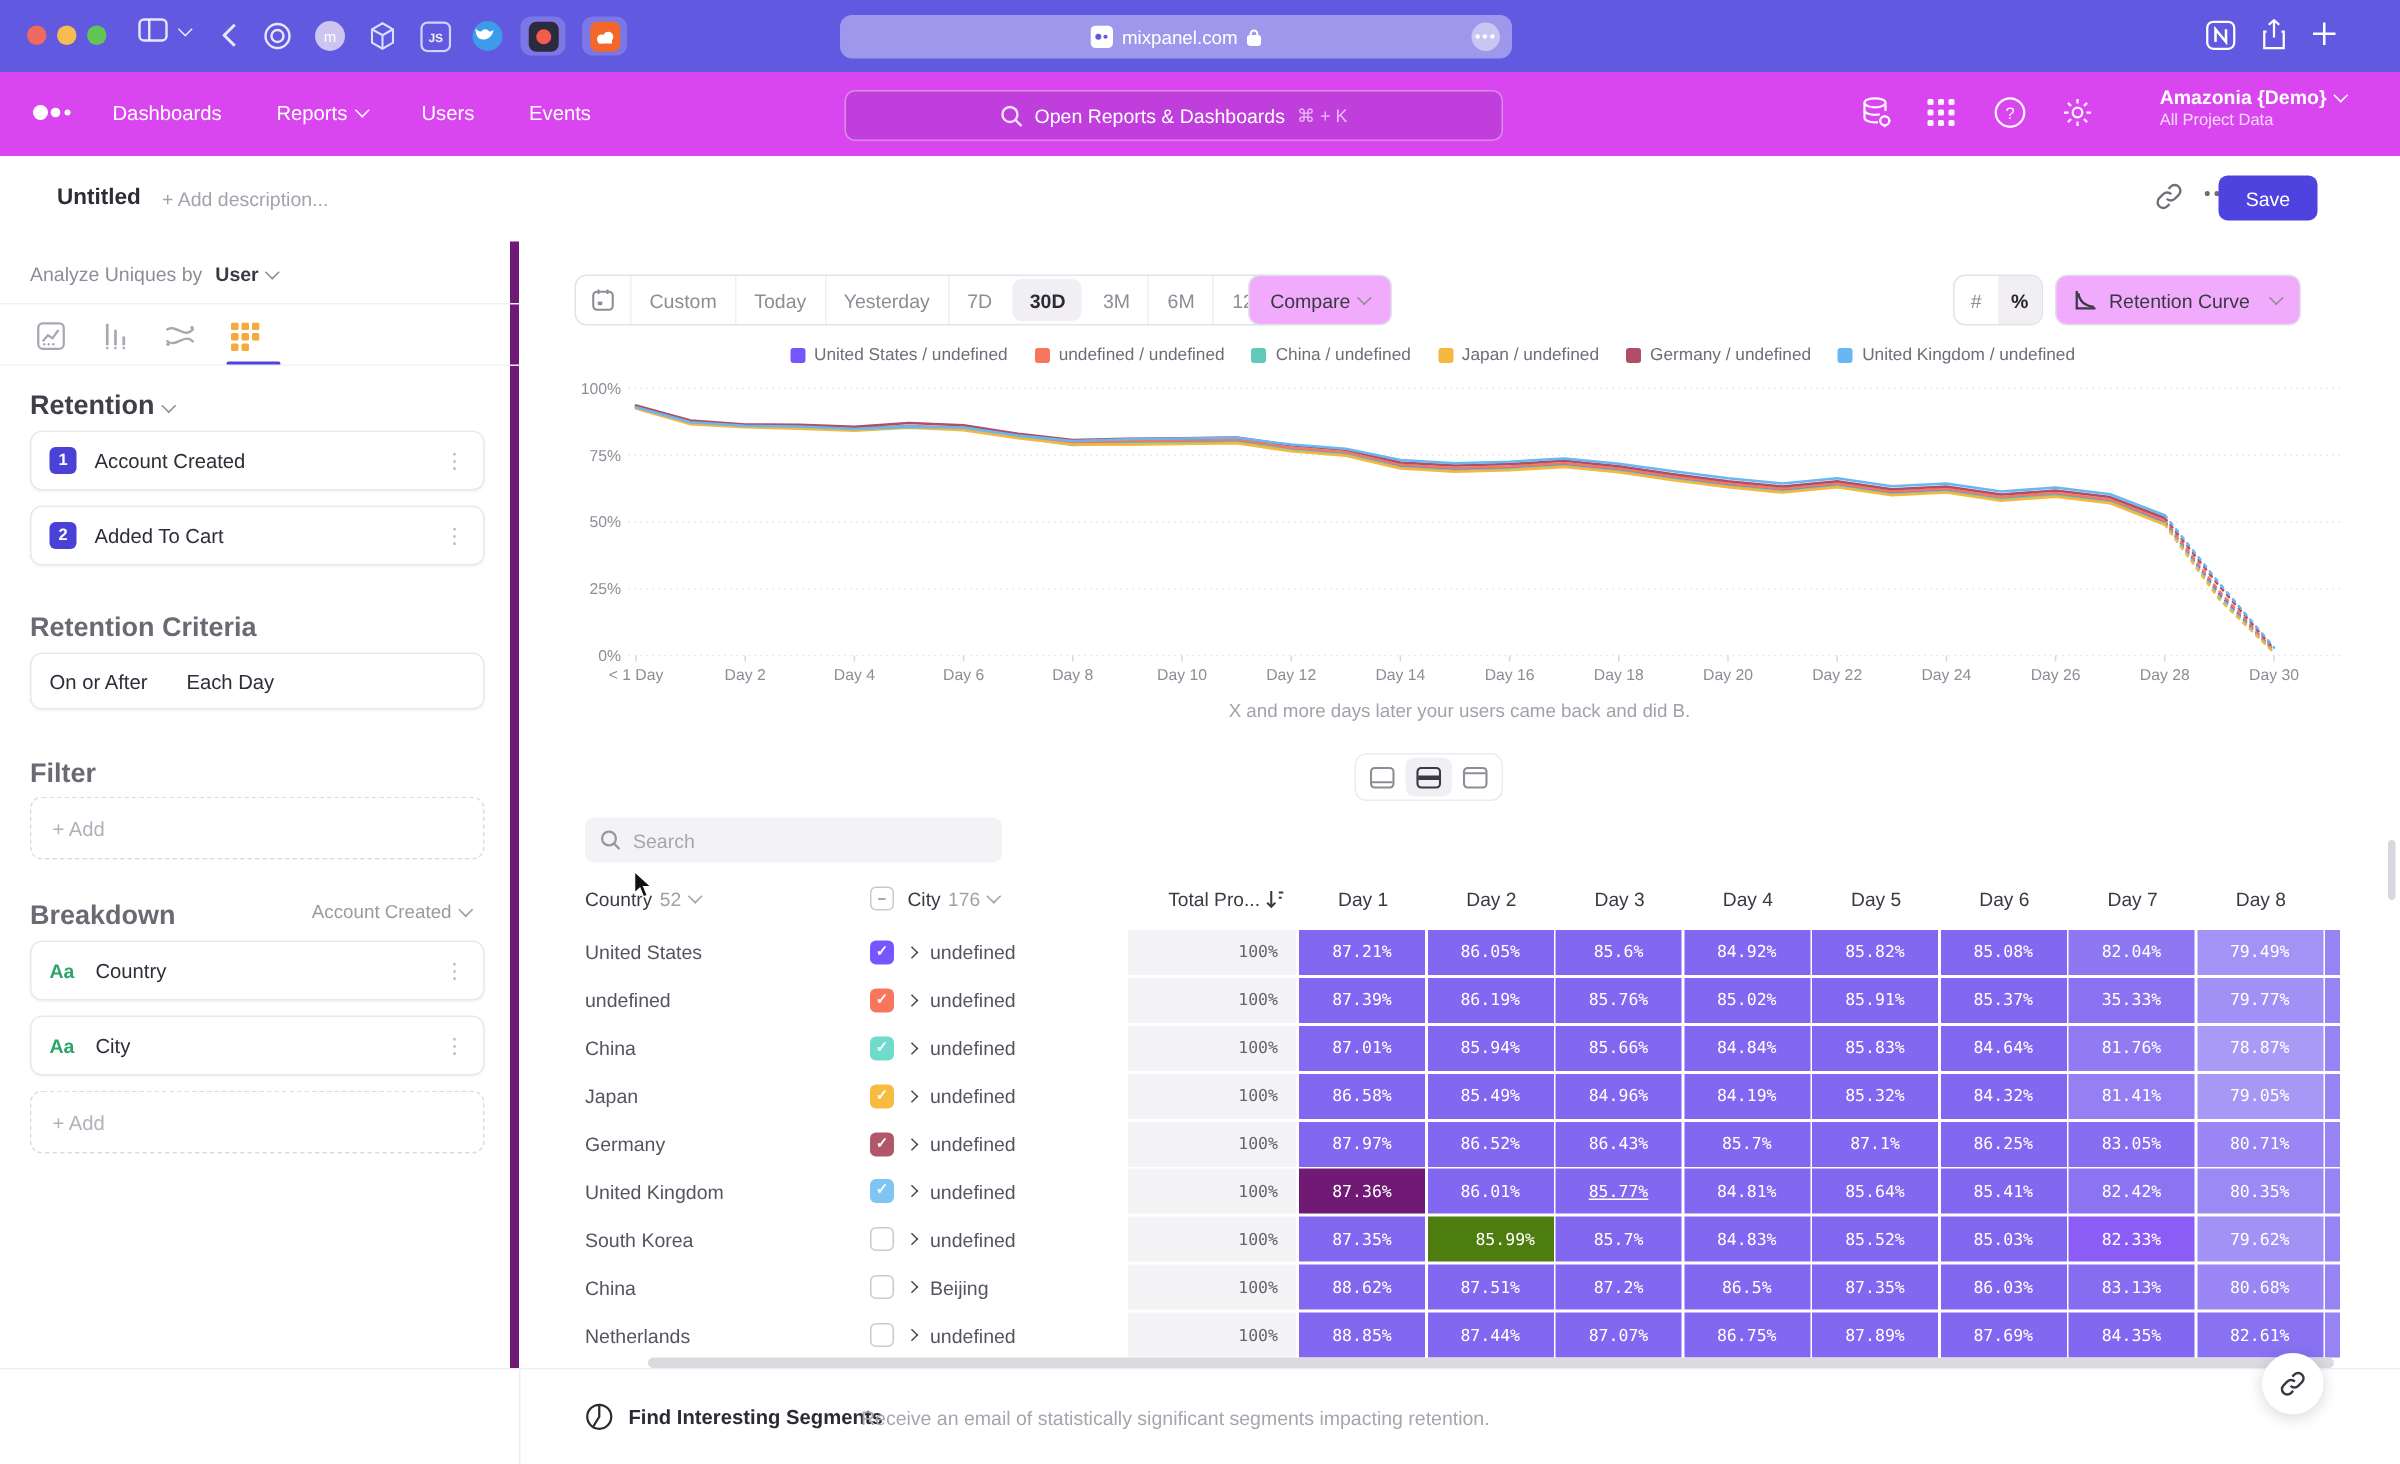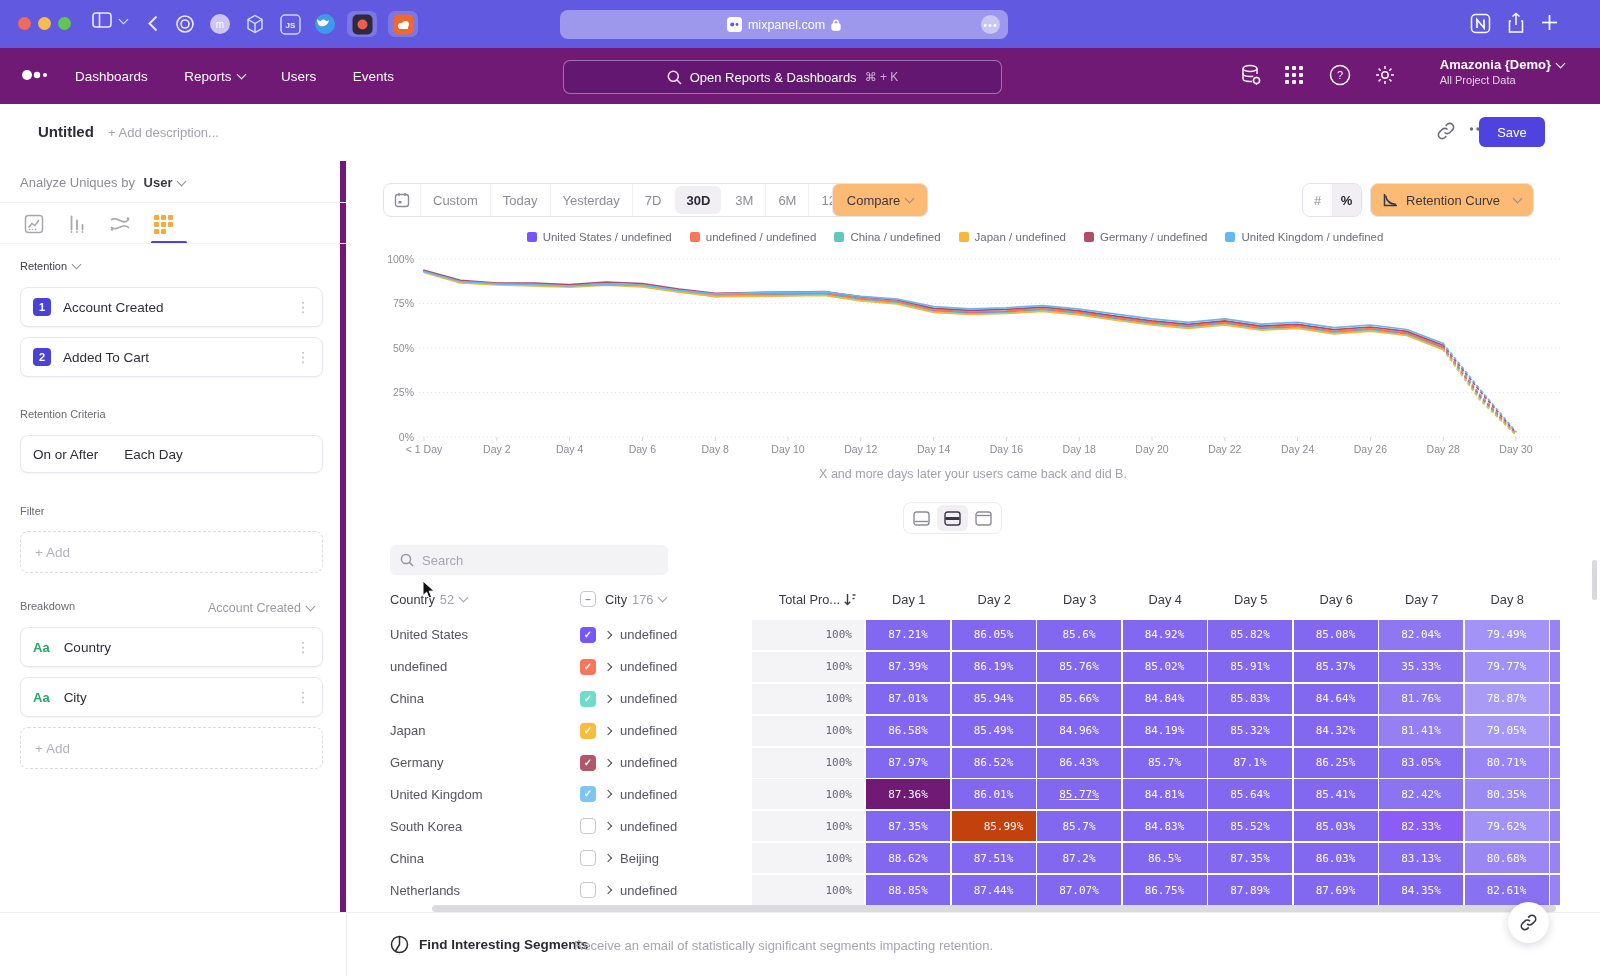--- a/index.html
+++ b/index.html
@@ -11,21 +11,21 @@
   
   .browser-bar{position:absolute;left:0;top:0;width:1600px;height:48px;background:#6159E0}
   .tl{position:absolute;top:17px;width:13px;height:13px;border-radius:50%}
   .winbtn{position:absolute;top:12px;color:rgba(255,255,255,.85);display:flex;align-items:center}
   .ext{position:absolute;top:11px;width:26px;height:26px;display:flex;align-items:center;justify-content:center}
   .ext-pill{background:rgba(255,255,255,.18);border-radius:7px}
   .url-bar{position:absolute;left:560px;top:10px;width:448px;height:29px;background:rgba(255,255,255,.38);border-radius:8px;display:flex;align-items:center;justify-content:center;gap:6px;color:#fff;font-size:12.5px}
   .url-more{position:absolute;right:8px;top:5px;width:19px;height:19px;border-radius:50%;background:rgba(255,255,255,.45);color:#fff;font-size:11px;display:flex;align-items:center;justify-content:center;letter-spacing:1px}
 
   
-  .app-nav{position:absolute;left:0;top:48px;width:1600px;height:56px;background:#701a75}
+  .app-nav{position:absolute;left:0;top:48px;width:1600px;height:56px;background:#d946ef}
   .nav-item{color:#fff;font-size:13.5px;font-weight:500;display:inline-flex;align-items:center;margin-right:32px;cursor:default}
   .nav-search{position:absolute;left:563px;top:12px;width:437px;height:32px;border:1px solid rgba(255,255,255,.4);background:rgba(20,10,80,.12);border-radius:7px;display:flex;align-items:center;justify-content:center;gap:8px;color:#fff;font-size:13px}
   .nav-right-icon{position:absolute;top:15px;color:#fff;opacity:.95}
   .proj{position:absolute;right:36px;top:9px;text-align:left;color:#fff}
   .proj .p1{font-size:13px;font-weight:700}
   .proj .p2{font-size:11px;opacity:.8;margin-top:2px}
 
   .chev{display:inline-block;width:6px;height:6px;border-right:1.6px solid currentColor;border-bottom:1.6px solid currentColor;transform:rotate(45deg);margin-left:6px;position:relative;top:-2px}
 
   
@@ -36,38 +36,38 @@
   .save-btn{position:absolute;right:55px;top:13px;width:66px;height:30px;background:#4E43DE;color:#fff;font-size:13px;border-radius:6px;display:flex;align-items:center;justify-content:center}
 
   
   .sidebar{position:absolute;left:0;top:161px;width:346px;height:815px;background:#fff;border-right:6px solid #701a75;box-sizing:border-box}
   .sb-row1{position:absolute;left:20px;top:14px;font-size:13px;color:#8E8D97}
   .sb-row1 b{color:#3A3943;font-weight:600;margin-left:5px}
   .sb-div{position:absolute;left:0;width:346px;border-top:1px solid #F2F1F4}
   .sb-tabs{position:absolute;left:22px;top:48px;display:flex;gap:19px}
   .sb-tab{width:24px;height:30px;display:flex;align-items:center;justify-content:center;color:#A9A8B2}
   .sb-underline{position:absolute;left:151px;top:80px;width:36px;height:3px;background:#4E43DE;border-radius:2px}
-  .sb-h{font-size:11px;font-weight:400;color:#40404A}
+  .sb-h{font-size:18px;font-weight:700;color:#40404A}
   .sb-h.grey{color:#6B6A74}
   .card{position:absolute;left:20px;width:303px;height:40px;border:1px solid #E9E8EE;border-radius:8px;background:#fff;box-shadow:0 1px 2px rgba(20,20,50,.05);display:flex;align-items:center;box-sizing:border-box;padding:0 12px}
   .card .kebab{margin-left:auto;color:#B8B7C0;font-size:14px}
   .badge{width:18px;height:18px;border-radius:4px;background:#4A41D6;color:#fff;font-size:11px;font-weight:700;display:flex;align-items:center;justify-content:center;margin-right:12px}
   .card .lbl{font-size:13.5px;color:#2F2E38}
   .dashed{position:absolute;left:20px;width:303px;height:42px;border:1px dashed #DCDBE2;border-radius:8px;display:flex;align-items:center;padding:0 14px;box-sizing:border-box;color:#B3B2BC;font-size:13.5px}
   .aa{color:#2BA56A;font-weight:700;font-size:13px;margin-right:14px}
   .sb-foot{position:absolute;left:20px;bottom:22px;width:306px;display:flex;align-items:center;color:#A3A2AC;font-size:12.5px}
 
   
   .main{position:absolute;left:346px;top:161px;width:1254px;height:815px;background:#fff}
   .segctl{position:absolute;left:37px;top:22px;height:32px;border:1px solid #E3E2E8;border-radius:8px;display:flex;align-items:stretch;background:#fff}
   .seg-cal{display:flex;align-items:center;padding:0 10px;color:#8E8D97}
   .range-btn{display:flex;align-items:center;padding:0 12px;font-size:13px;color:#8E8D97;border-left:1px solid #F0EFF3;cursor:default}
   .range-btn.active{background:#F1EFF4;color:#2C2B34;font-weight:700;border-radius:6px;margin:2px;border-left:none;padding:0 11px}
   .range-btn.active + .range-btn{border-left:none}
-  .btn{border:1px solid #E3E2E8;border-radius:8px;background:#fdba74;display:flex;align-items:center;justify-content:center;font-size:13px;color:#3A3943}
+  .btn{border:1px solid #E3E2E8;border-radius:8px;background:#f0abfc;display:flex;align-items:center;justify-content:center;font-size:13px;color:#3A3943}
   .compare{position:absolute;left:486px;top:22px;width:94px;height:32px}
   .unit-toggle{position:absolute;left:956px;top:22px;height:32px;display:flex;border:1px solid #E3E2E8;border-radius:8px;overflow:hidden}
   .unit{width:29px;display:flex;align-items:center;justify-content:center;font-size:13px;color:#8E8D97}
   .unit.active{background:#F1EFF4;color:#26252E;font-weight:600}
   .viewsel{position:absolute;left:1024px;top:22px;width:162px;height:32px;gap:8px}
   .legend{position:absolute;left:0;top:70px;width:1254px;display:flex;justify-content:center;gap:18px;transform:translateX(-18px)}
   .lg-item{display:flex;align-items:center;gap:6px;font-size:11.5px;color:#6E6D78}
   .lg-sw{width:10px;height:10px;border-radius:2px}
   .caption{position:absolute;left:0;top:306px;width:1254px;text-align:center;font-size:12.5px;color:#A3A2AC}
   .viewtoggle{position:absolute;left:557px;top:341px;display:flex;border:1px solid #ECEBEF;border-radius:8px;padding:2px;background:#fff}
@@ -755,21 +755,21 @@
         </div>
         <div class="t-row tgrid">
           <div class="c-name">South Korea</div>
           <div class="c-city">
             <span class="rowcheck"></span>
             <span class="chev-r"></span>
             <span>undefined</span>
           </div>
           <div class="c-total">100%</div>
           <div class="day-cell" style="background: rgb(130, 104, 240);">87.35%</div>
-          <div class="day-cell" style="background: #c2410c; padding-left: 20px;">85.99%</div>
+          <div class="day-cell" style="background: #4d7c0f; padding-left: 20px;">85.99%</div>
           <div class="day-cell" style="background: rgb(130, 104, 240);">85.7%</div>
           <div class="day-cell" style="background: rgb(130, 104, 240);">84.83%</div>
           <div class="day-cell" style="background: rgb(130, 104, 240);">85.52%</div>
           <div class="day-cell" style="background: rgb(130, 104, 240);">85.03%</div>
           <div class="day-cell" style="background: #8b5cf6;">82.33%</div>
           <div class="day-cell" style="background: rgb(163, 146, 245);">79.62%</div>
           <div class="day-cell sliver" style="background: rgb(151, 131, 244);"></div>
         </div>
         <div class="t-row tgrid">
           <div class="c-name">China</div>

